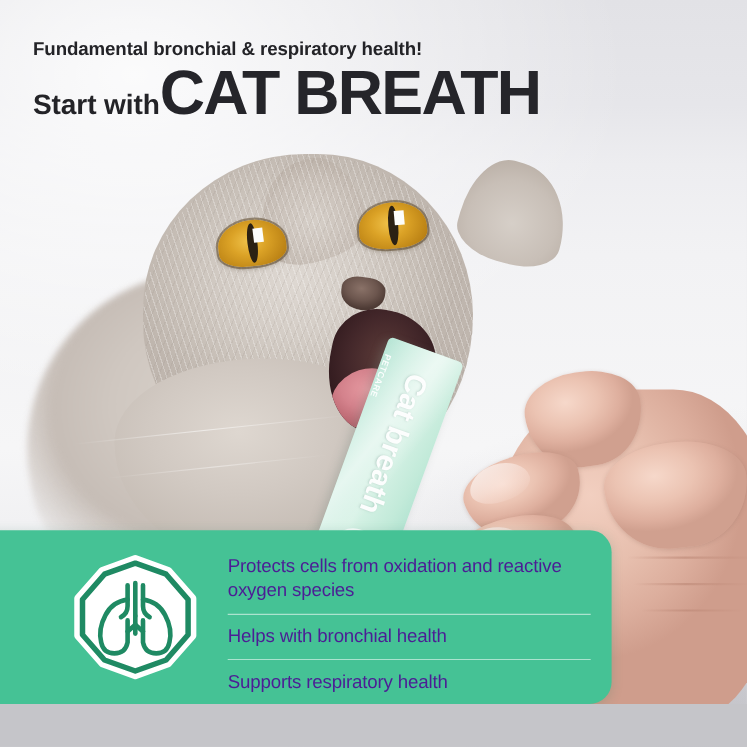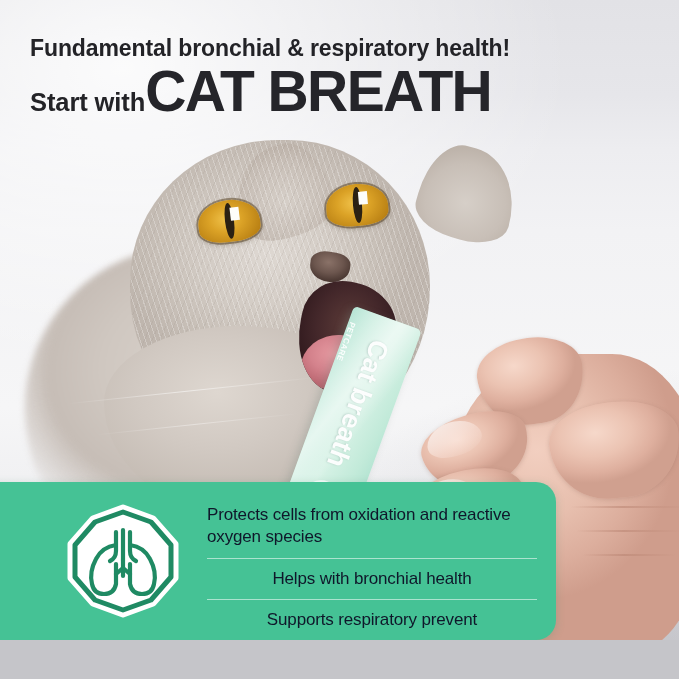--- a/index.html
+++ b/index.html
@@ -247,21 +247,21 @@
   }
 
   
   .headline {
     position: absolute;
     left: 30px;
     top: 36px;
     width: 620px;
   }
   .headline-line1 {
-    font-size: 23px;
+    font-size: 17px;
     font-weight: bold;
     color: #232327;
     letter-spacing: -.1px;
     line-height: 1.1;
     white-space: nowrap;
   }
   .headline-line2 {
     display: flex;
     align-items: baseline;
     gap: 0;
@@ -300,29 +300,28 @@
     width: 118px;
     height: 118px;
   }
   .benefit-list {
     position: absolute;
     left: 231px;
     top: 12px;
     width: 330px;
   }
   .benefit-item {
-    color: #0f172a;
+    color: #4c1d95;
     font-size: 17px;
     line-height: 1.30;
     padding: 9px 0 9px 0;
     letter-spacing: -.15px;
   }
   .benefit-item + .benefit-item {
     border-top: 1px solid rgba(255,255,255,.55);
-    text-align: center;
   }
   .benefit-item.two-line { padding-top: 10px; padding-bottom: 10px; }
 
   
   .footer-bar {
     position: absolute;
     left: 0;
     top: 640px;
     width: 679px;
     height: 39px;
@@ -420,19 +419,19 @@
           <path d="M66 43 Q80 45 86 57 Q93 70 90 82 Q88 92 78 92 Q68 92 66 82 L66 62"></path>
           <path d="M59 58 L59 74"></path>
           <path d="M59 66 L52 72"></path>
           <path d="M59 66 L66 72"></path>
         </g>
       </svg>
     </div>
     <div class="benefit-list">
       <div class="benefit-item two-line">Protects cells from oxidation and reactive oxygen species</div>
       <div class="benefit-item">Helps with bronchial health</div>
-      <div class="benefit-item">Supports respiratory prevent</div>
+      <div class="benefit-item">Supports respiratory health</div>
     </div>
   </div>
 
   <div class="footer-bar"></div>
 
 </div>
 
 </body></html>

